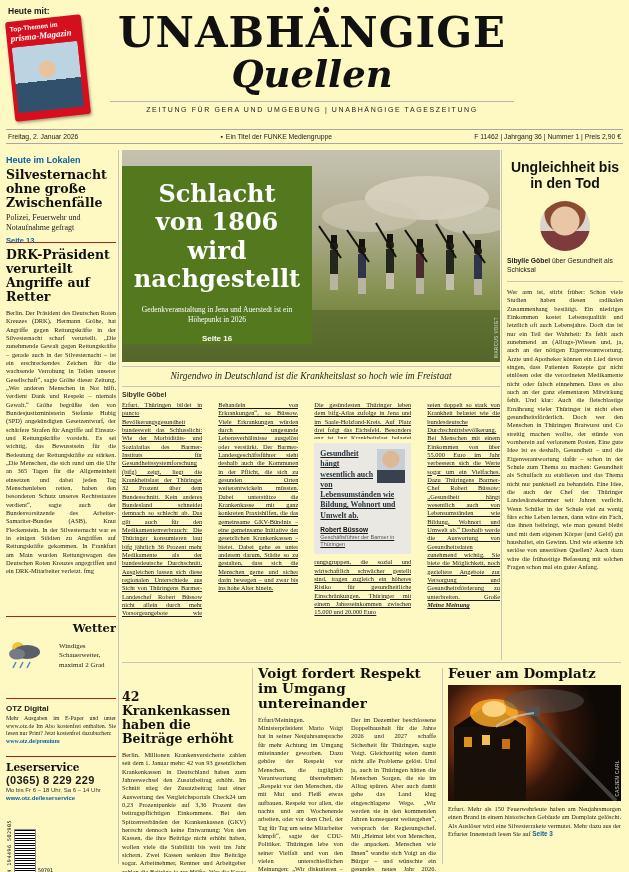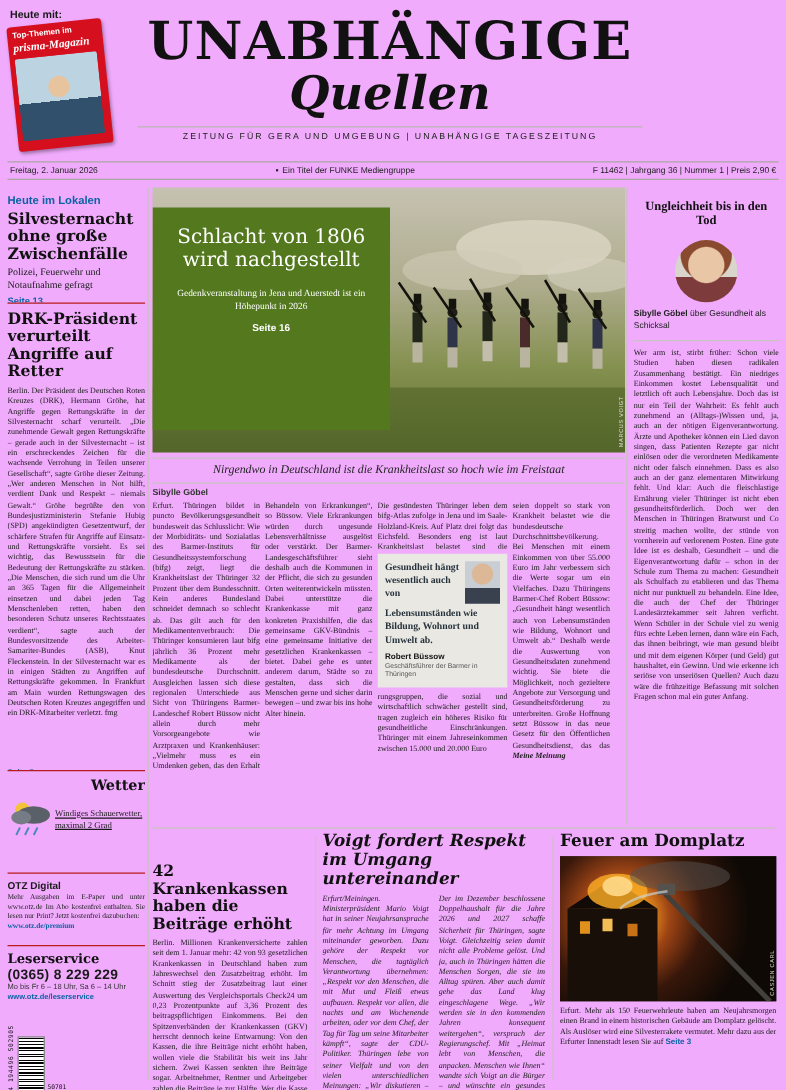--- a/index.html
+++ b/index.html
@@ -46,42 +46,42 @@
     font:6.8px "Liberation Sans",sans-serif;color:#222;padding:3px 2px;
     box-sizing:border-box;
   }
   .funke-bullet{font-size:7px;margin-right:3px;}
 
   
   .kicker-blue{font:bold 9px "Liberation Sans",sans-serif;color:#0b62a4;}
   .hl-xl{font-family:"DejaVu Serif",serif;font-weight:bold;font-size:25px;line-height:1.05;color:#111;}
   .hl-l{font-family:"DejaVu Serif",serif;font-weight:bold;font-size:13.5px;line-height:1.1;color:#111;}
   .hl-m{font-family:"DejaVu Serif",serif;font-weight:bold;font-size:12.5px;line-height:1.12;color:#111;}
-  .hl-op{font-family:Liberation Serif, serif;font-weight:bold;font-size:10px;line-height:1.12;color:#111;text-align:center;}
+  .hl-op{font-family:Liberation Sans, sans-serif;font-weight:bold;font-size:14px;line-height:1.12;color:#111;text-align:center;}
   .subhead{font-size:9.5px;color:#222;font-style:italic;}
   .body-txt{font-size:6.4px;line-height:1.3;text-align:justify;color:#1c1c1c;overflow:hidden;}
   .body-txt::first-letter{}
   .byline{font:bold 7px "Liberation Sans",sans-serif;color:#333;}
   .page-ref{font:bold 7.5px "Liberation Sans",sans-serif;color:#0b62a4;}
   .credit-v{
     position:absolute;right:1px;bottom:4px;
     writing-mode:vertical-rl;transform:rotate(180deg);
     font:4.5px "Liberation Sans",sans-serif;letter-spacing:.5px;color:#e8e6df;opacity:.9;
   }
 
   
   .feature-photo{
     background:linear-gradient(180deg,#c6c2b1 0%,#adab8c 38%,#84904f 68%,#5d7030 100%);
     overflow:hidden;
   }
   .green-box{
     position:absolute;left:0;top:16px;width:190px;height:178px;background:#53781e;
     color:#fff;text-align:center;padding:14px 10px;box-sizing:border-box;
   }
-  .green-title{font-family:"DejaVu Serif",serif;font-size:16px;line-height:1.18;font-weight:400;}
+  .green-title{font-family:"DejaVu Serif",serif;font-size:24px;line-height:1.18;font-weight:700;}
   .green-sub{font-size:7.5px;line-height:1.35;margin-top:12px;}
   .green-page{font:bold 8px "Liberation Sans",sans-serif;margin-top:8px;}
 
   
   .quote-box{
     background:#e9e8e3;padding:6px;box-sizing:border-box;margin:4px 0;
   }
   .quote-portrait{
     float:right;width:28px;height:34px;margin:0 0 3px 4px;
     background:
@@ -99,21 +99,21 @@
       radial-gradient(circle at 50% 40%, #e9c6a6 0 14px, transparent 15px),
       radial-gradient(circle at 50% 24%, #8a4a30 0 20px, transparent 21px),
       linear-gradient(180deg,#d9d5cc 0 60%, #7e3b3b 60%);
   }
   .op-caption{font:6.8px "Liberation Sans",sans-serif;color:#222;text-align:left;line-height:1.3;}
   .op-caption b{font-weight:bold;}
 
   
   .sb-block{border-top:1px solid #b91c1c;padding:5px 0;box-sizing:border-box;overflow:hidden;}
   .sb-first{border-top:none;}
-  .weather-row{display:flex;gap:0;align-items:center;margin-top:3px;text-decoration:underline;}
+  .weather-row{display:flex;gap:15px;align-items:center;margin-top:3px;}
   .weather-txt{font-size:7px;line-height:1.35;}
   .small-txt{font-size:5.9px;line-height:1.3;text-align:justify;color:#222;}
   .phone{font:bold 11px "Liberation Sans",sans-serif;letter-spacing:.3px;}
   .svc-line{font:6px "Liberation Sans",sans-serif;color:#333;line-height:1.4;}
   .link-blue{color:#0b62a4;font-weight:bold;}
   .barcode-wrap{display:flex;align-items:flex-end;gap:2px;margin-top:4px;}
   .barcode{
     width:20px;height:42px;
     background:repeating-linear-gradient(180deg,#000 0 1px,#fff 1px 3px,#000 3px 4px,#fff 4px 5px);
     border:1px solid #888;
@@ -129,21 +129,21 @@
     background:
       radial-gradient(circle at 30% 42%, rgba(246,150,30,.95) 0 14%, rgba(190,80,22,.8) 26%, rgba(60,24,10,.9) 45%, rgba(14,9,5,1) 72%),
       linear-gradient(180deg,#241c16,#0b0705);
     overflow:hidden;position:relative;
   }
   .caption-txt{font-size:6.4px;line-height:1.3;text-align:justify;color:#1c1c1c;}
 </style>
 </head>
 <body>
 
-<div class="abs" style="left:0;top:0;width:629px;height:872px;background:#f0abfc;">
+<div class="abs" style="left:0;top:0;width:629px;height:872px;background:#fef9c3;">
 
   <div class="abs" style="left:6px;top:6px;width:100px;height:122px;">
     <div class="promo-kicker">Heute mit:</div>
     <div class="promo-card">
       <div class="promo-line1">Top-Themen im</div>
       <div class="promo-line2">prisma-Magazin</div>
       <div class="promo-cover"></div>
     </div>
   </div>
 
@@ -274,21 +274,21 @@
       <div class="green-title">Schlacht von 1806 wird nachgestellt</div>
       <div class="green-sub">Gedenkveranstaltung in Jena und Auerstedt ist ein Höhepunkt in 2026</div>
       <div class="green-page">Seite 16</div>
     </div>
     <div class="credit-v">MARCUS VOIGT</div>
   </div>
 
   <div class="abs" style="left:122px;top:366px;width:378px;border-top:1px solid #c6c4bf;">
     <div class="subhead" style="text-align:center;padding:4px 0 5px;border-bottom:1px solid #c6c4bf;">Nirgendwo in Deutschland ist die Krankheitslast so hoch wie im Freistaat</div>
     <div class="byline" style="margin:4px 0 3px;">Sibylle Göbel</div>
-    <div style="display:flex;gap:4px;height:216px;overflow:hidden;">
+    <div style="display:flex;gap:16px;height:216px;overflow:hidden;text-decoration:underline;">
       <div class="body-txt" style="width:86px;">Erfurt. Thüringen bildet in puncto Bevölkerungsgesundheit bundesweit das Schlusslicht: Wie der Morbiditäts- und Sozialatlas des Barmer-Instituts für Gesundheitssystemforschung (bifg) zeigt, liegt die Krankheitslast der Thüringer 32 Prozent über dem Bundesschnitt. Kein anderes Bundesland schneidet demnach so schlecht ab. Das gilt auch für den Medikamentenverbrauch: Die Thüringer konsumieren laut bifg jährlich 36 Prozent mehr Medikamente als der bundesdeutsche Durchschnitt. Ausgleichen lassen sich diese regionalen Unterschiede aus Sicht von Thüringens Barmer-Landeschef Robert Büssow nicht allein durch mehr Vorsorgeangebote wie Arztpraxen und Krankenhäuser: „Vielmehr muss es ein Umdenken geben, das den Erhalt und den Schutz unserer Gesundheit stärker in den Fokus nimmt, wie das</div>
       <div class="body-txt" style="width:86px;">Behandeln von Erkrankungen“, so Büssow. Viele Erkrankungen würden durch ungesunde Lebensverhältnisse ausgelöst oder verstärkt. Der Barmer-Landesgeschäftsführer sieht deshalb auch die Kommunen in der Pflicht, die sich zu gesunden Orten weiterentwickeln müssten. Dabei unterstütze die Krankenkasse mit ganz konkreten Praxishilfen, die das gemeinsame GKV-Bündnis – eine gemeinsame Initiative der gesetzlichen Krankenkassen – bietet. Dabei gehe es unter anderem darum, Städte so zu gestalten, dass sich die Menschen gerne und sicher darin bewegen – und zwar bis ins hohe Alter hinein.</div>
       <div style="width:104px;overflow:hidden;">
         <div class="body-txt" style="height:38px;">Die gesündesten Thüringer leben dem bifg-Atlas zufolge in Jena und im Saale-Holzland-Kreis. Auf Platz drei folgt das Eichsfeld. Besonders eng ist laut Krankheitslast belastet sind die Menschen im Kyffhäuserkreis und im Landkreis Greiz. Der Barmer zufolge belegt die Erhebung zudem den engen Zusammenhang zwischen Gesundheit und sozialer Lage: Bevölke-</div>
         <div class="quote-box">
           <div class="quote-portrait"></div>
           <div class="quote-text">Gesundheit hängt wesentlich auch von Lebensumständen wie Bildung, Wohnort und Umwelt ab.</div>
           <div style="clear:both;"></div>
           <div class="quote-name">Robert Büssow</div>
           <div class="quote-role">Geschäftsführer der Barmer in Thüringen</div>
@@ -310,21 +310,21 @@
     </div>
     <div class="rule-h" style="position:static;margin:6px 0;"></div>
     <div class="body-txt" style="height:352px;">Wer arm ist, stirbt früher: Schon viele Studien haben diesen radikalen Zusammenhang bestätigt. Ein niedriges Einkommen kostet Lebensqualität und letztlich oft auch Lebensjahre. Doch das ist nur ein Teil der Wahrheit: Es fehlt auch zunehmend an (Alltags-)Wissen und, ja, auch an der nötigen Eigenverantwortung. Ärzte und Apotheker können ein Lied davon singen, dass Patienten Rezepte gar nicht einlösen oder die verordneten Medikamente nicht oder falsch einnehmen. Dass es also auch an der ganz elementaren Mitwirkung fehlt. Und klar: Auch die fleischlastige Ernährung vieler Thüringer ist nicht eben gesundheitsförderlich. Doch wer den Menschen in Thüringen Bratwurst und Co streitig machen wollte, der stünde von vornherein auf verlorenem Posten. Eine gute Idee ist es deshalb, Gesundheit – und die Eigenverantwortung dafür – schon in der Schule zum Thema zu machen: Gesundheit als Schulfach zu etablieren und das Thema nicht nur punktuell zu behandeln. Eine Idee, die auch der Chef der Thüringer Landesärztekammer seit Jahren verficht. Wenn Schüler in der Schule viel zu wenig fürs echte Leben lernen, dann wäre ein Fach, das ihnen beibringt, wie man gesund bleibt und mit dem eigenen Körper (und Geld) gut haushaltet, ein Gewinn. Und wie erkenne ich seriöse von unseriösen Quellen? Auch dazu wäre die frühzeitige Befassung mit solchen Fragen schon mal ein guter Anfang.</div>
   </div>
 
   <div class="abs" style="left:122px;top:666px;width:124px;height:198px;margin-top:24px;">
     <div class="hl-m">42 Krankenkassen haben die Beiträge erhöht</div>
     <div class="body-txt" style="margin-top:5px;height:148px;">Berlin. Millionen Krankenversicherte zahlen seit dem 1. Januar mehr: 42 von 93 gesetzlichen Krankenkassen in Deutschland haben zum Jahreswechsel den Zusatzbeitrag erhöht. Im Schnitt stieg der Zusatzbeitrag laut einer Auswertung des Vergleichsportals Check24 um 0,23 Prozentpunkte auf 3,36 Prozent des beitragspflichtigen Einkommens. Bei den Spitzenverbänden der Krankenkassen (GKV) herrscht dennoch keine Entwarnung: Von den Kassen, die ihre Beiträge nicht erhöht haben, wollen viele die Stabilität bis weit ins Jahr sichern. Zwei Kassen senkten ihre Beiträge sogar. Arbeitnehmer, Rentner und Arbeitgeber zahlen die Beiträge je zur Hälfte. Wer die Kasse wechseln will, muss keine Kündigungsfrist beachten. dpa</div>
   </div>
 
-  <div class="abs" style="left:258px;top:666px;width:178px;height:198px;font-style:italic;">
+  <div class="abs" style="left:258px;top:666px;width:178px;height:198px;">
     <div class="hl-l">Voigt fordert Respekt im Umgang untereinander</div>
     <div style="display:flex;gap:8px;margin-top:5px;height:158px;overflow:hidden;">
       <div class="body-txt" style="width:85px;">Erfurt/Meiningen. Ministerpräsident Mario Voigt hat in seiner Neujahrsansprache für mehr Achtung im Umgang miteinander geworben. Dazu gehöre der Respekt vor Menschen, die tagtäglich Verantwortung übernehmen: „Respekt vor den Menschen, die mit Mut und Fleiß etwas aufbauen. Respekt vor allen, die nachts und am Wochenende arbeiten, oder vor dem Chef, der Tag für Tag um seine Mitarbeiter kämpft“, sagte der CDU-Politiker. Thüringen lebe von seiner Vielfalt und von den vielen unterschiedlichen Meinungen: „Wir diskutieren – aber der Respekt bleibt. Das ist seine Stärke“, so Voigt.</div>
       <div class="body-txt" style="width:85px;">Der im Dezember beschlossene Doppelhaushalt für die Jahre 2026 und 2027 schaffe Sicherheit für Thüringen, sagte Voigt. Gleichzeitig seien damit nicht alle Probleme gelöst. Und ja, auch in Thüringen hätten die Menschen Sorgen, die sie im Alltag spüren. Aber auch damit gehe das Land klug eingeschlagene Wege. „Wir werden sie in den kommenden Jahren konsequent weitergehen“, versprach der Regierungschef. Mit „Heimat lebt von Menschen, die anpacken. Menschen wie Ihnen“ wandte sich Voigt an die Bürger – und wünschte ein gesundes neues Jahr 2026. dpa/red</div>
     </div>
   </div>
 
   <div class="abs" style="left:448px;top:666px;width:173px;height:198px;">
     <div class="hl-l">Feuer am Domplatz</div>
     <div class="fire-photo" style="width:173px;height:116px;margin-top:4px;">

